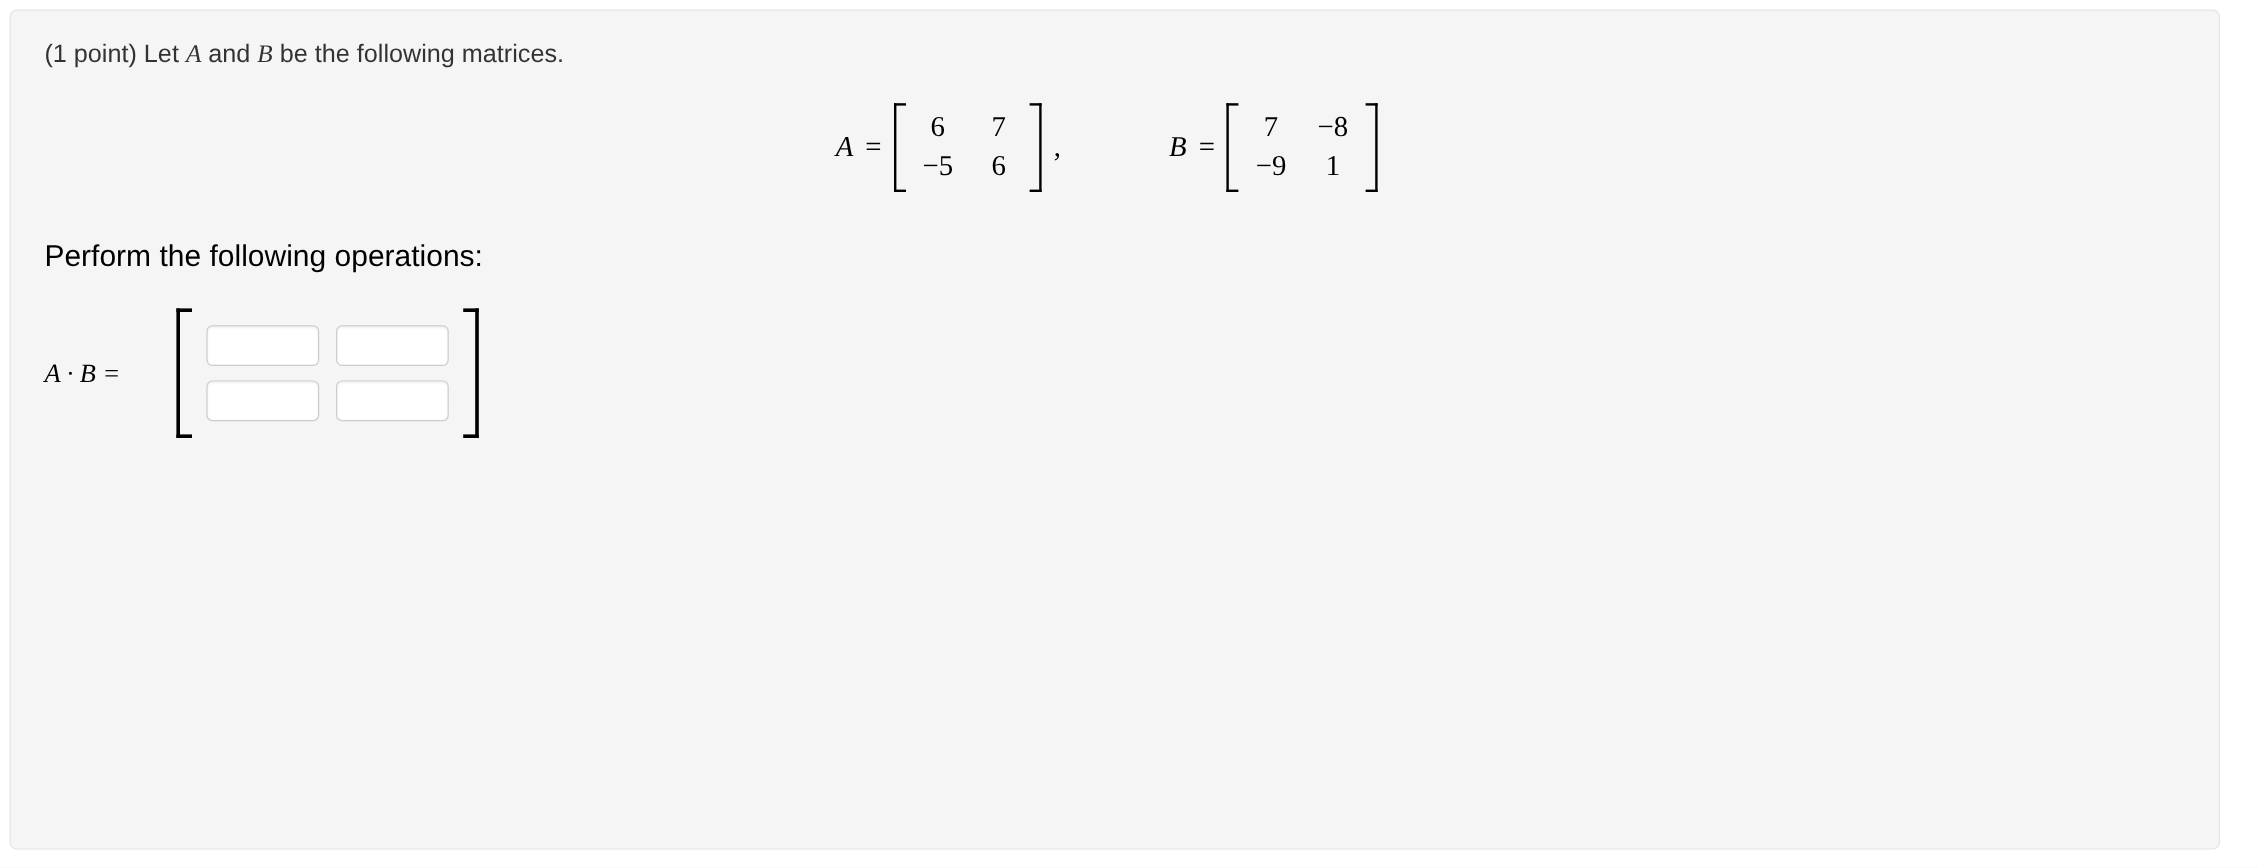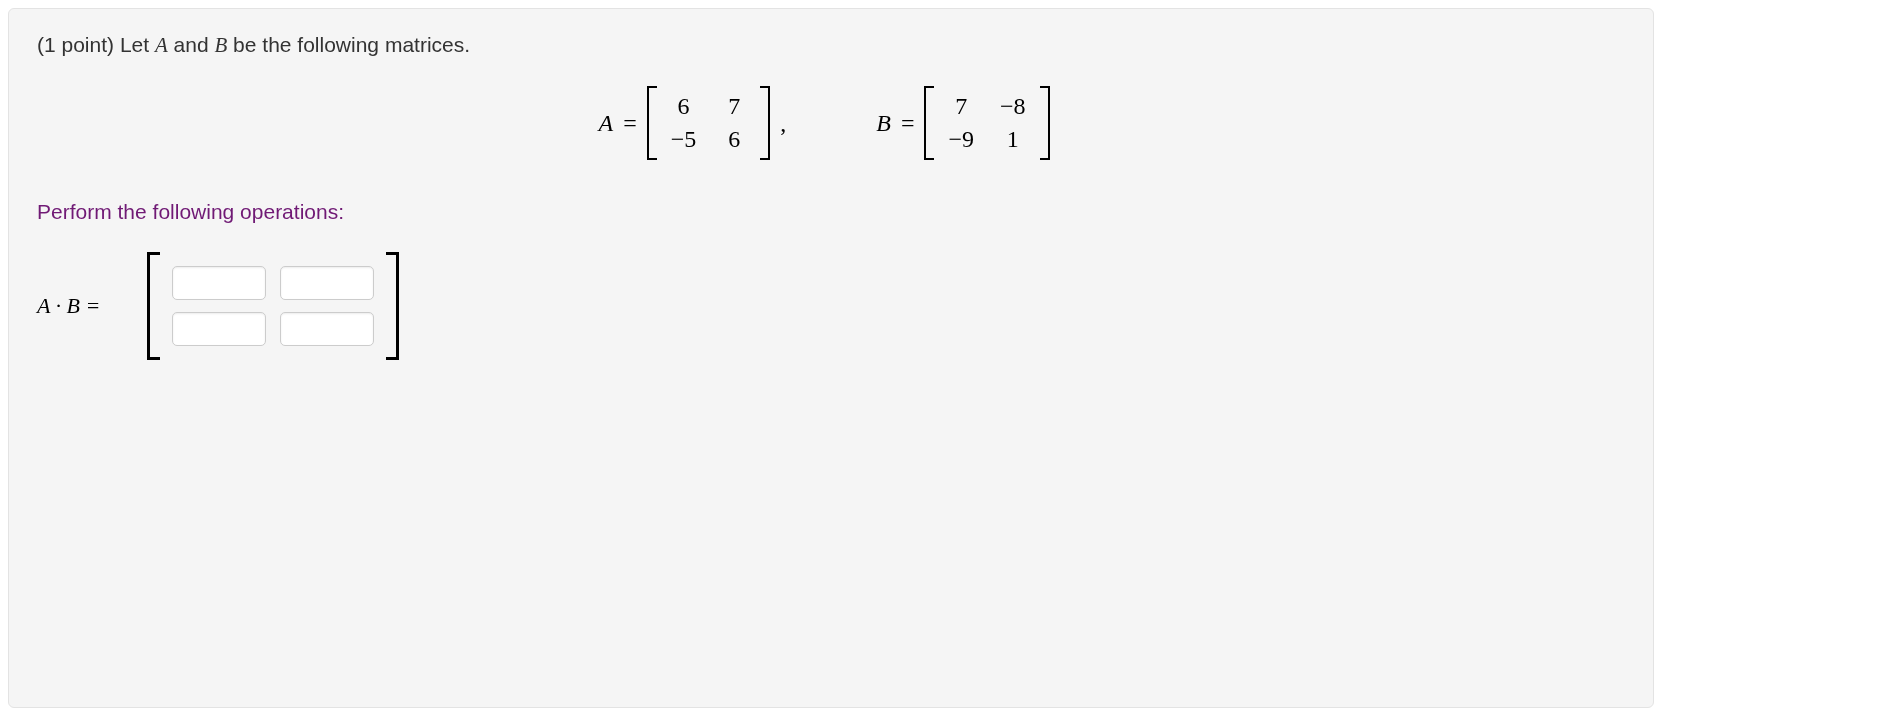--- a/index.html
+++ b/index.html
@@ -9,21 +9,21 @@
     font-size: 21px;
     background: #ffffff;
   }
   .problem-box {
     background: #f5f5f5;
     border: 1px solid #e3e3e3;
     border-radius: 6px;
     margin: 8px;
     padding: 24px 42px 32px 28px;
     box-sizing: border-box;
-    width: 1646px;
+    width: 1842px;
     min-height: 700px;
   }
   .intro-line {
     font-size: 21px;
     color: #333;
     margin-bottom: 28px;
   }
   .ital { font-style: italic; font-family: Georgia, "Times New Roman", serif; }
   .matrices-display {
     display: flex;
@@ -64,22 +64,22 @@
   .matrix-grid {
     display: inline-grid;
     vertical-align: middle;
     grid-template-columns: auto auto;
     column-gap: 26px;
     row-gap: 6px;
     padding: 6px 10px;
   }
   .matrix-grid span { text-align: center; min-width: 24px; }
   .op-line {
-    font-size: 21px;
-    color: #701a75;
+    font-size: 25px;
+    color: #000000;
     margin-bottom: 28px;
   }
   .answer-block {
     display: flex;
     align-items: center;
     gap: 24px;
     margin-bottom: 28px;
     font-family: Georgia, "Times New Roman", serif;
     font-size: 22px;
   }

